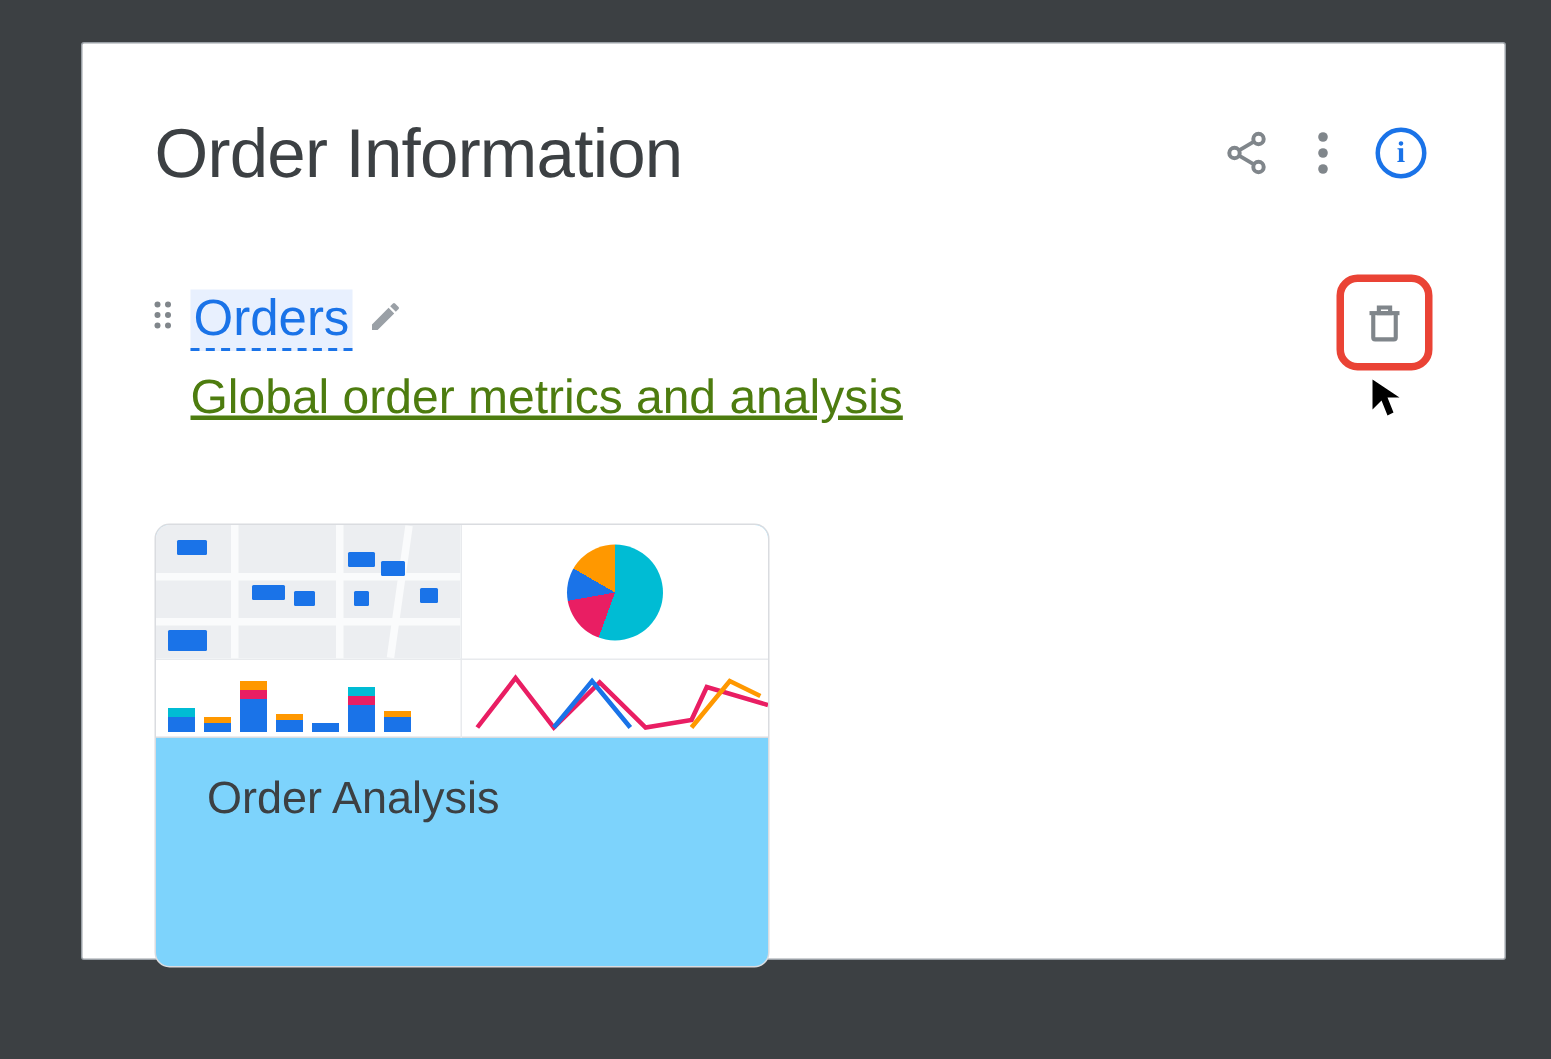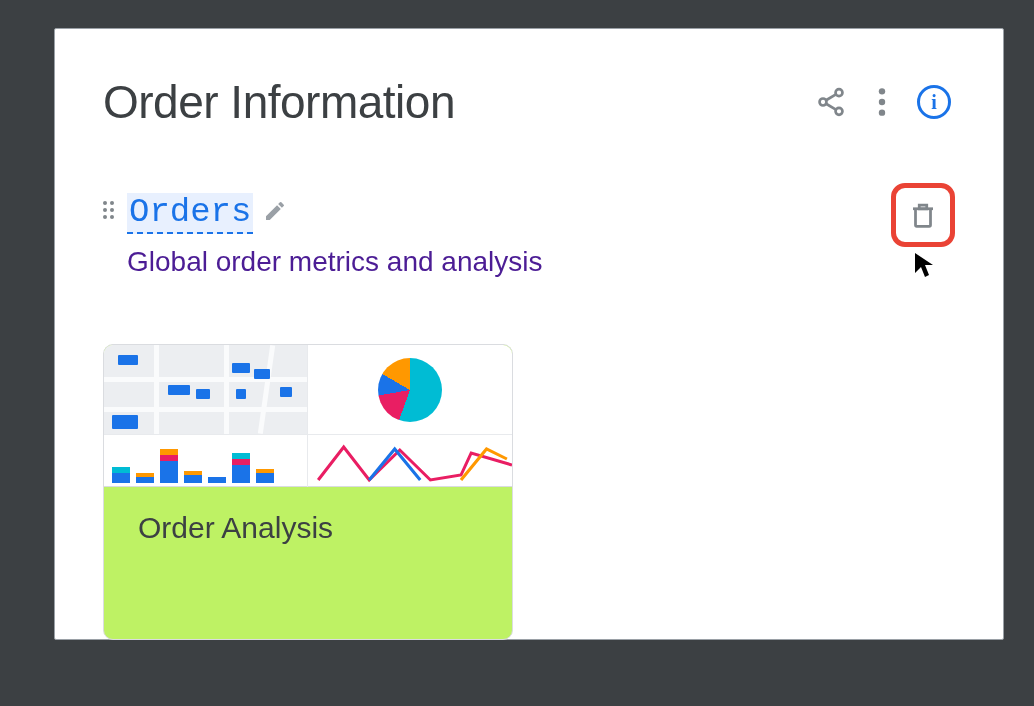--- a/index.html
+++ b/index.html
@@ -52,51 +52,51 @@
     position: relative;
   }
   .drag-handle {
     margin-top: 8px; margin-right: 10px;
     color:#80868b;
     width:14px;
     display:grid; grid-template-columns: repeat(2, 4px); grid-auto-rows:4px; gap:3px;
   }
   .drag-handle span{ width:4px;height:4px;background:#80868b;border-radius:50%; }
   .section-title-wrap{ display:flex; flex-direction:column; }
-  .section-title-line{ display:flex; align-items:center; gap:10px;font-family:Liberation Mono, monospace; }
+  .section-title-line{ display:flex; align-items:center; gap:10px; }
   .section-title {
     font-size: 34px; color:#1a73e8; font-weight:400;
     background: #e8f0fe; padding: 0 2px;
     border-bottom: 2px dashed #1a73e8;
     line-height: 1.15;
   }
   .edit-icon{ color:#9aa0a6; }
   .section-subtitle{
-    margin-top: 12px; font-size: 28px; color:#4c1d95; font-weight:400;
+    margin-top: 12px; font-size: 32px; color:#4d7c0f; font-weight:400;text-decoration:underline;
   }
 
   .delete-wrap{
     position:absolute; right: 0px; top: -10px;
     width:64px; height:64px; border:5px solid #ea4335; border-radius:14px;
     display:flex; align-items:center; justify-content:center;
   }
   .delete-wrap svg{ display:block; }
   .cursor-arrow{
     position:absolute; right: 18px; top: 58px;
   }
 
   .cards-row{
     margin-top: 66px;
     display:flex; gap: 34px;
   }
   .card{
     width: 410px; height: 296px;
     border:1px solid #dadce0; border-radius:10px;
     overflow:hidden; display:flex; flex-direction:column;
-    background:#bef264;
+    background:#7dd3fc;
   }
   .card-preview{
     height: 142px; position:relative; background:#fff;
     border-bottom:1px solid #dadce0;
   }
   .card-body{
     flex:1; padding: 24px 28px 20px 34px;
     display:flex; flex-direction:column; justify-content:space-between;
   }
   .card-title{

